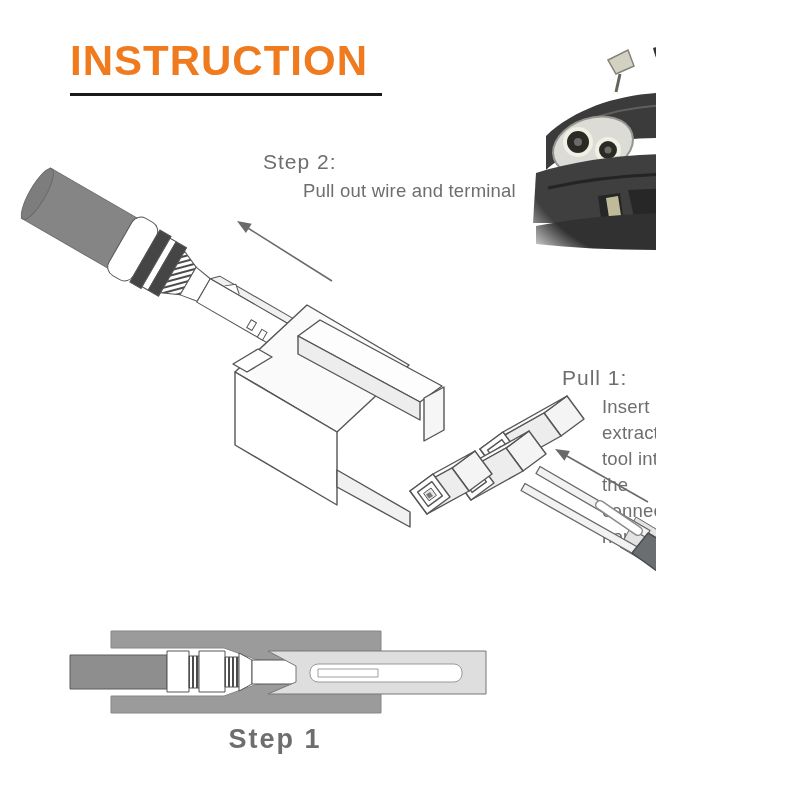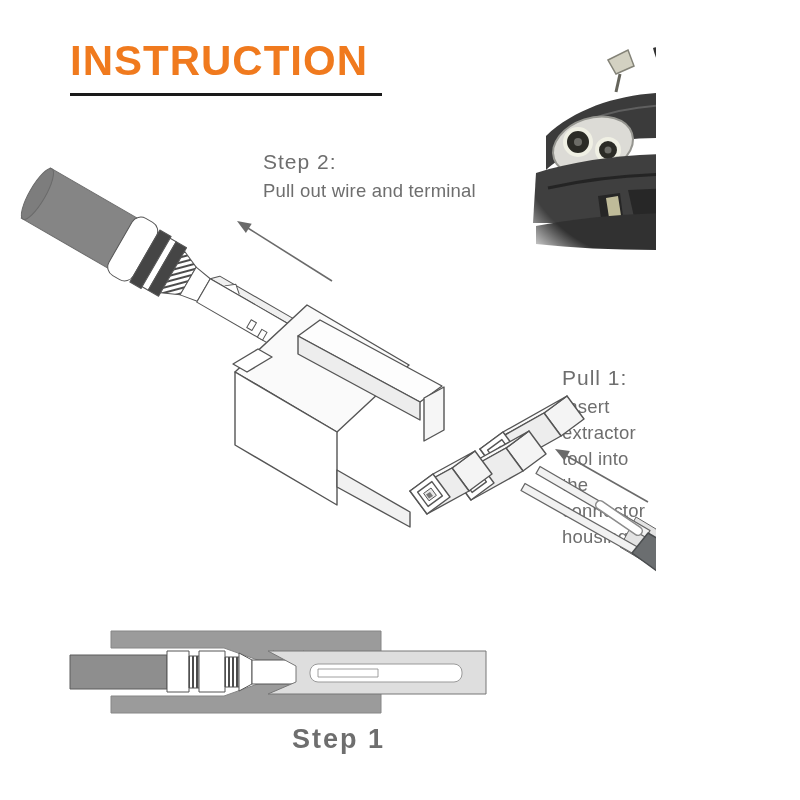--- a/index.html
+++ b/index.html
@@ -4,24 +4,24 @@
 <style>
   html,body{margin:0;padding:0;background:#fff;}
   .canvas{position:relative;width:656px;height:800px;background:#fff;overflow:hidden;
           font-family:"Liberation Sans",sans-serif;}
   .abs{position:absolute;}
   .page-title{left:70px;top:40px;font-size:42px;font-weight:800;letter-spacing:1px;
               color:var(--accent,#F07A1E);line-height:1;}
   .title-underline{left:70px;top:93px;width:312px;height:3px;background:var(--underline,#1a1a1a);}
   .note{color:var(--text_gray,#6E6E6E);}
   .note .lbl{font-size:21px;letter-spacing:1px;margin-bottom:4px;}
-  .note .ln{font-size:18.5px;line-height:26px;letter-spacing:.2px;}
+  .note .ln{font-size:18.5px;line-height:26px;letter-spacing:.2px;margin-left:40px;}
   .note-step2{left:263px;top:150px;}
   .note-step1{left:562px;top:366px;}
-  .bottom-caption{left:165px;top:724px;width:220px;text-align:right;font-size:27px;
+  .bottom-caption{left:165px;top:724px;width:220px;text-align:center;font-size:27px;
                   font-weight:700;color:var(--text_gray,#6E6E6E);letter-spacing:2px;}
   svg{display:block;}
 </style>
 </head>
 <body>
 
 <div class="canvas">
 
   <div class="abs page-title">INSTRUCTION</div>
   <div class="abs title-underline"></div>

